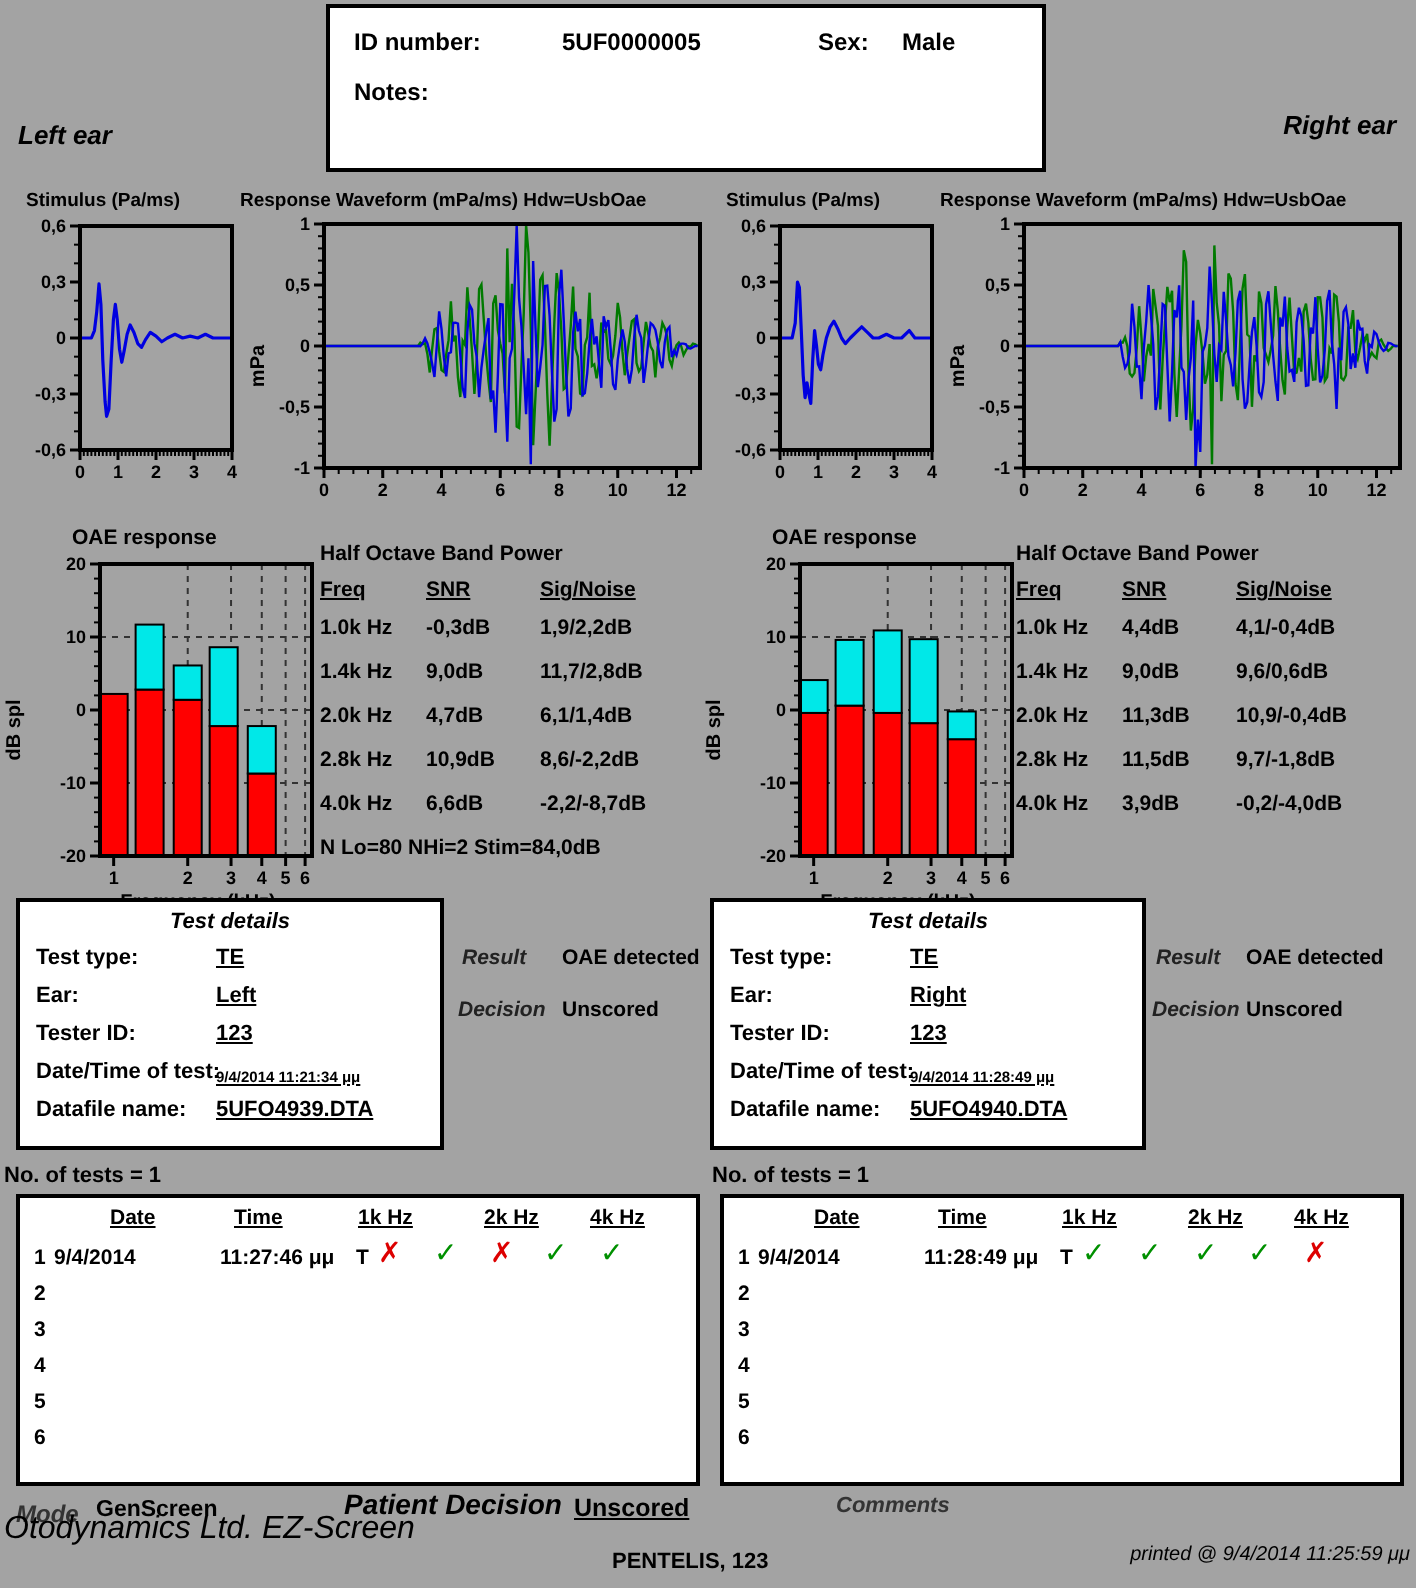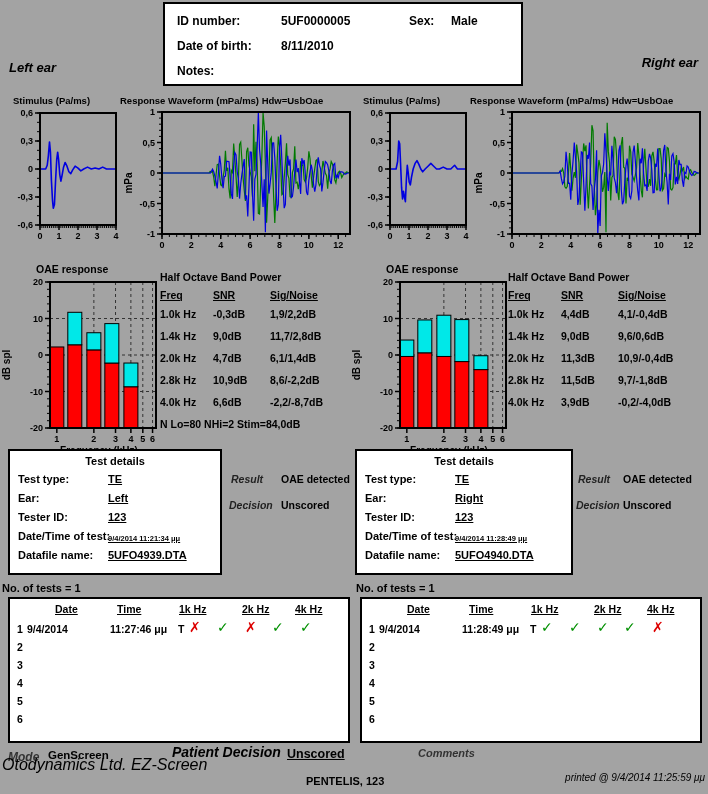--- a/index.html
+++ b/index.html
@@ -20,21 +20,21 @@
   svg text{font-family:"Liberation Sans","DejaVu Sans",sans-serif;font-weight:bold;fill:#000;}
   
   .bp{position:absolute;width:188px;font-size:10.5px;font-weight:bold;}
   .bp-title{height:18px;}
   .bp-row{display:flex;height:22px;}
   .bp-hrow{display:flex;height:19px;}
   .bp-c1{width:53px;}
   .bp-c2{width:57px;}
   .bp-c3{flex:1;}
   
-  .td-title{text-align:center;font-weight:bold;font-size:11px;margin-top:4px;height:18px;}
+  .td-title{text-align:center;font-style:italic;font-weight:bold;font-size:11px;margin-top:4px;height:18px;}
   .td-row{position:relative;height:19px;font-size:11px;font-weight:bold;padding-left:8px;}
   .td-val{position:absolute;left:98px;top:0;white-space:nowrap;text-decoration:underline;}
   .td-val.tiny{font-size:7.5px;top:4px;}
   .rd-lab{position:absolute;font-size:10.5px;font-weight:bold;font-style:italic;color:#222;}
   .rd-val{position:absolute;font-size:10.5px;font-weight:bold;white-space:nowrap;}
   
   .tt-h{position:absolute;top:4px;font-size:10.5px;font-weight:bold;text-decoration:underline;}
   .tt-cell{position:absolute;font-size:10.5px;font-weight:bold;white-space:nowrap;}
   .tt-mark{position:absolute;font-size:14px;font-weight:bold;font-family:"DejaVu Sans",sans-serif;}
   .tt-num{position:absolute;left:7px;font-size:10.5px;font-weight:bold;}
@@ -43,24 +43,20 @@
 <body>
 
 <div id="screen">
 
   <div class="bx" style="left:163px;top:2px;width:356px;height:76px;padding-top:4px;">
     <div class="hdr-row">
       <span class="hdr-lab">ID number:</span>
       <span class="hdr-val">5UF0000005</span>
       <span class="hdr-sex-lab">Sex:</span>
       <span>Male</span>
-    </div>
-    <div class="hdr-row">
-      <span class="hdr-lab">Date of birth:</span>
-      <span class="hdr-val">8/11/2010</span>
     </div>
     <div class="hdr-row">
       <span class="hdr-lab">Notes:</span>
     </div>
   </div>
 
   <div class="abs b i" style="left:9px;top:60px;font-size:13px;">Left ear</div>
   <div class="abs b i" style="right:10px;top:55px;font-size:13px;">Right ear</div>
 
   <div class="chart-title" style="left:13px;top:95px;">Stimulus (Pa/ms)</div>

